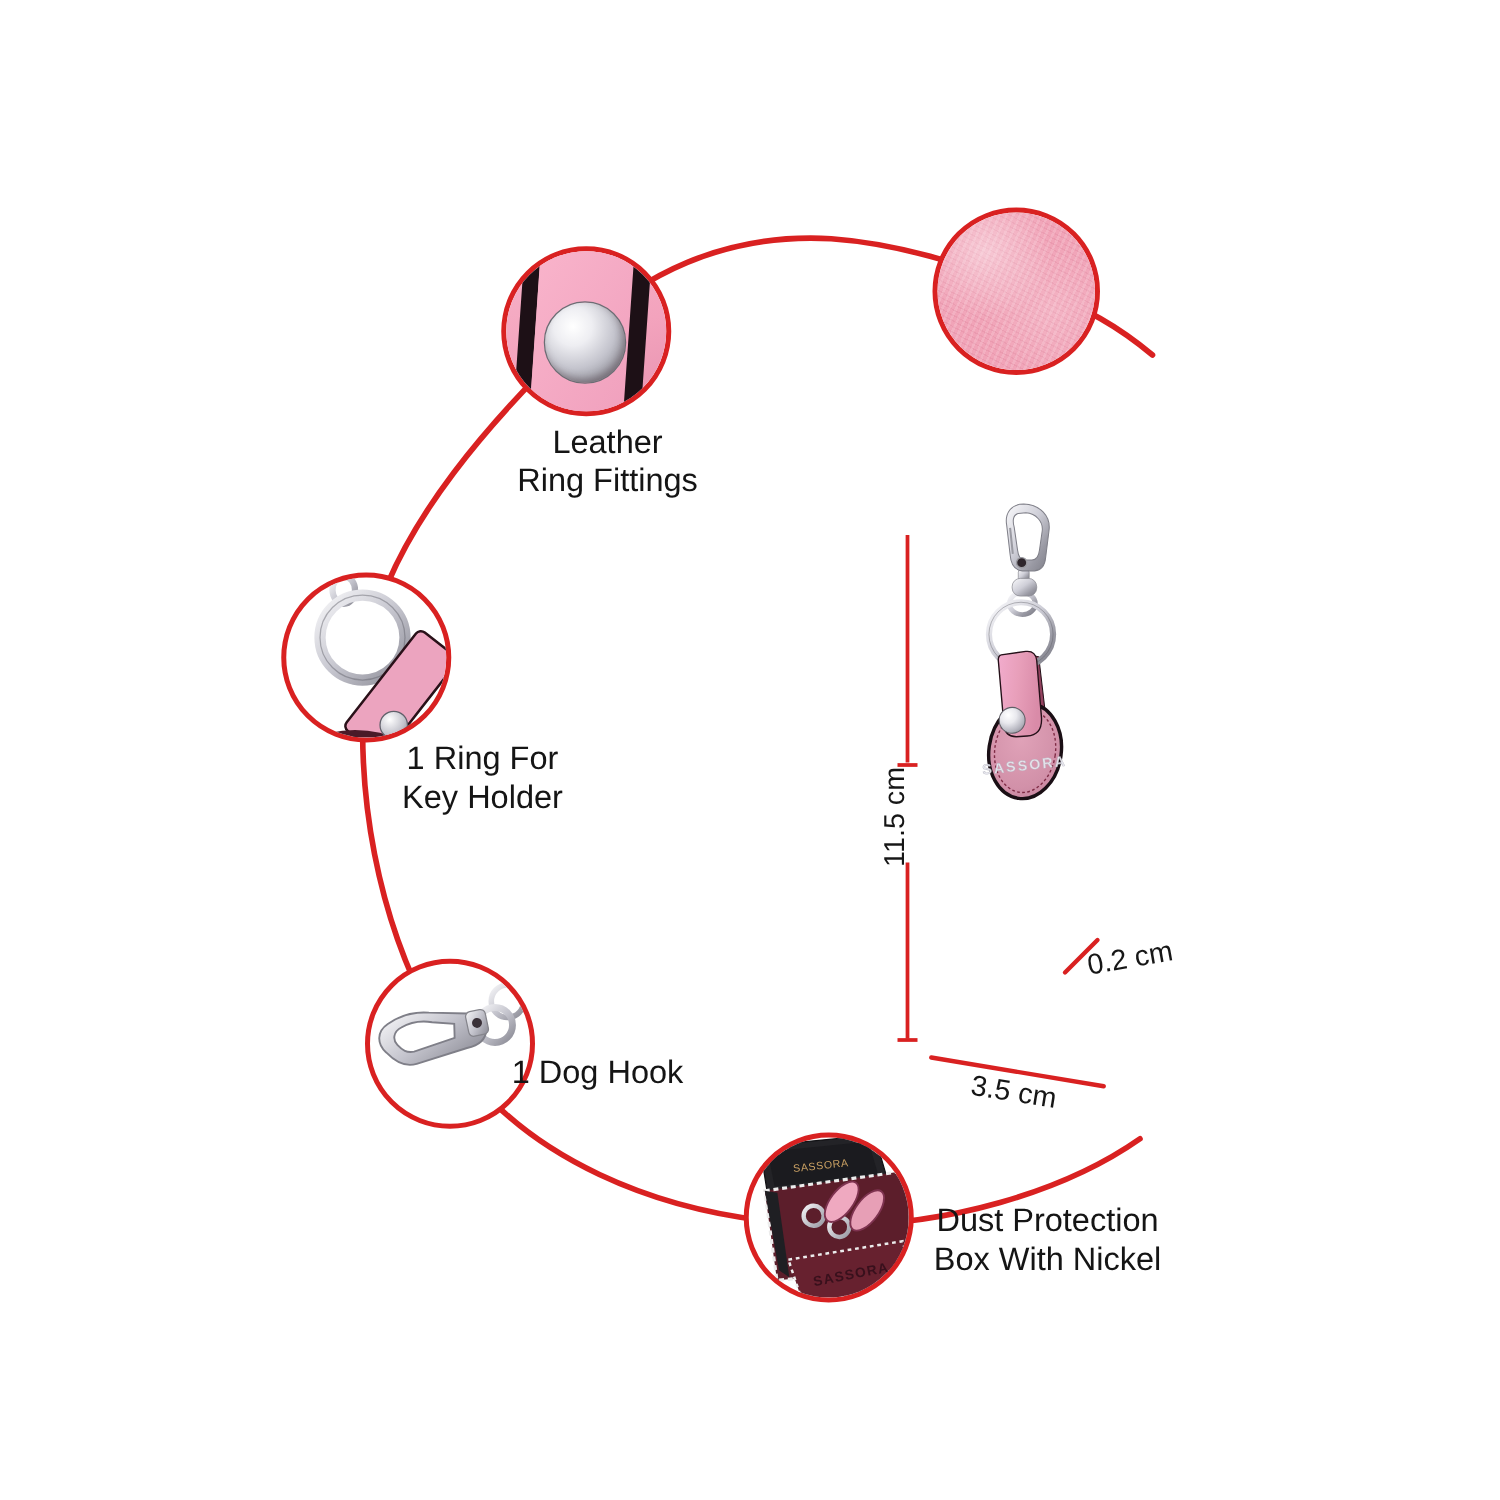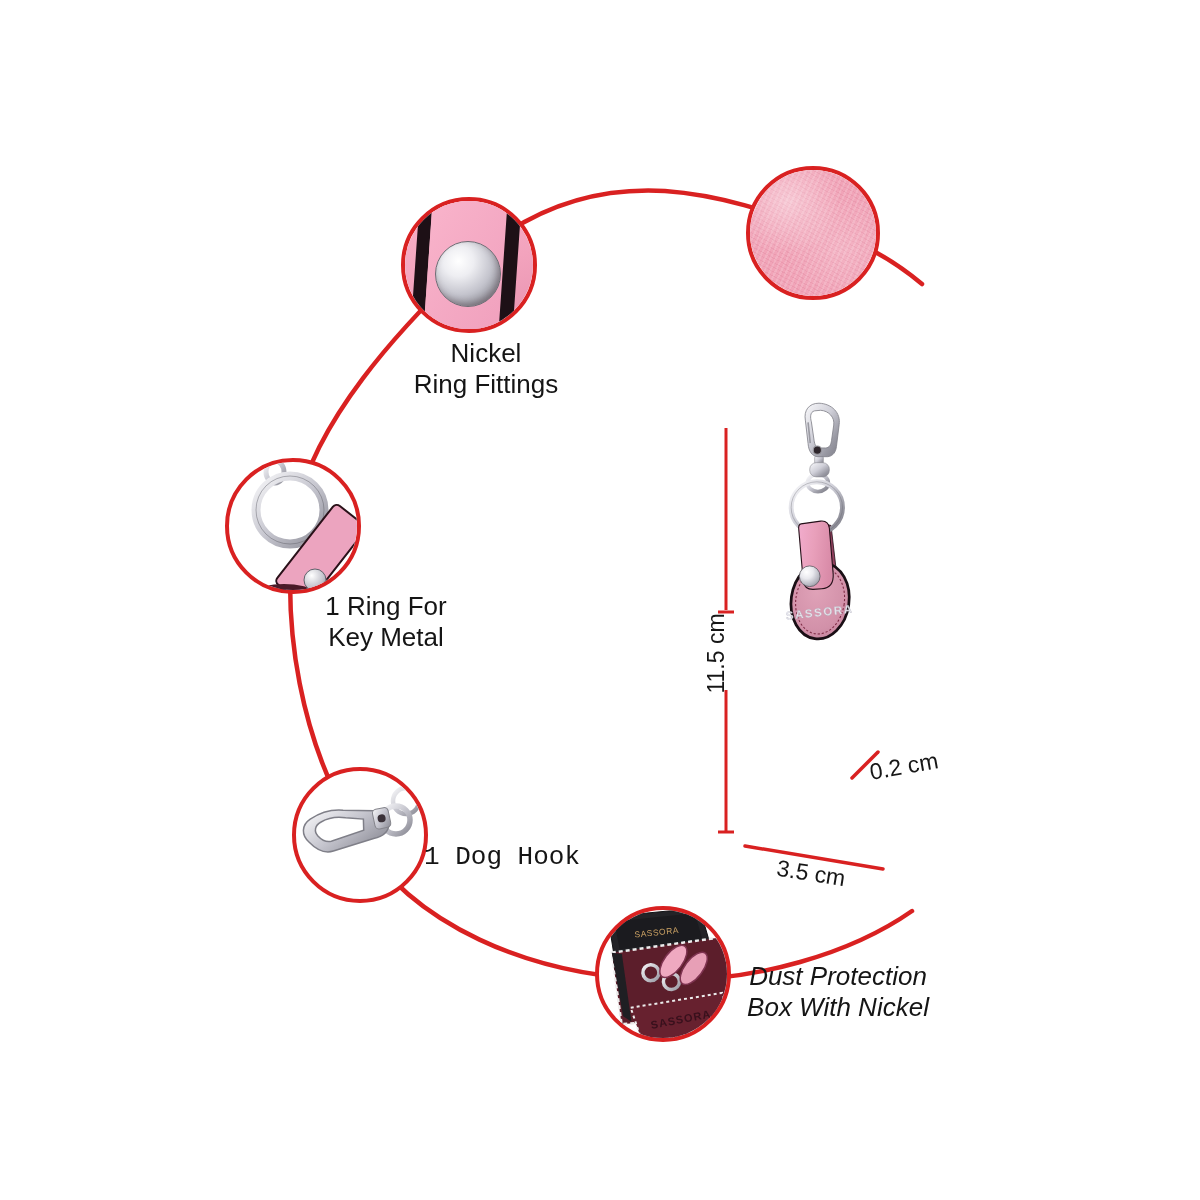--- a/index.html
+++ b/index.html
@@ -198,35 +198,35 @@
         <circle cx="72" cy="72" r="8" fill="none" stroke="url(#silv4)" stroke-width="3.5"></circle>
         <ellipse cx="75" cy="52" rx="9" ry="19" fill="#efa9c0" stroke="#7e3350" stroke-width="1.5" transform="rotate(40 75 52)"></ellipse>
         <ellipse cx="95" cy="60" rx="9" ry="19" fill="#e79fb6" stroke="#7e3350" stroke-width="1.5" transform="rotate(40 95 60)"></ellipse>
         <polygon points="30,96 122,86 130,122 40,132" fill="#67212f" stroke="#ececec" stroke-width="2" stroke-dasharray="3 3"></polygon>
         <text class="svgtext cloth-text" x="80" y="114" text-anchor="middle" transform="rotate(-8 80 114)">SASSORA</text>
       </g>
     </svg>
   </div>
 
   <div class="label" style="left:380px;top:338px;width:212px;">
-    <div>Nickel</div>
+    <div>Leather</div>
     <div>Ring Fittings</div>
   </div>
 
 
   <div class="label" style="left:296px;top:591px;width:180px;text-align:center;">
     <div>1 Ring For</div>
-    <div>Key Metal</div>
-  </div>
-
-  <div class="label" style="left:412px;top:842px;width:180px;font-family:Liberation Mono, monospace;">
+    <div>Key Holder</div>
+  </div>
+
+  <div class="label" style="left:388px;top:842px;width:180px;">
     <div>1 Dog Hook</div>
   </div>
 
-  <div class="label" style="left:738px;top:961px;width:200px;font-style:italic;">
+  <div class="label" style="left:738px;top:961px;width:200px;">
     <div>Dust Protection</div>
     <div>Box With Nickel</div>
   </div>
 
   <div class="dim" style="left:666px;top:640px;width:100px;transform:rotate(-90deg);">11.5 cm</div>
   <div class="dim" style="left:854px;top:753px;width:100px;transform:rotate(-10deg);">0.2 cm</div>
   <div class="dim" style="left:761px;top:860px;width:100px;transform:rotate(9deg);">3.5 cm</div>
 
 </div>
 

